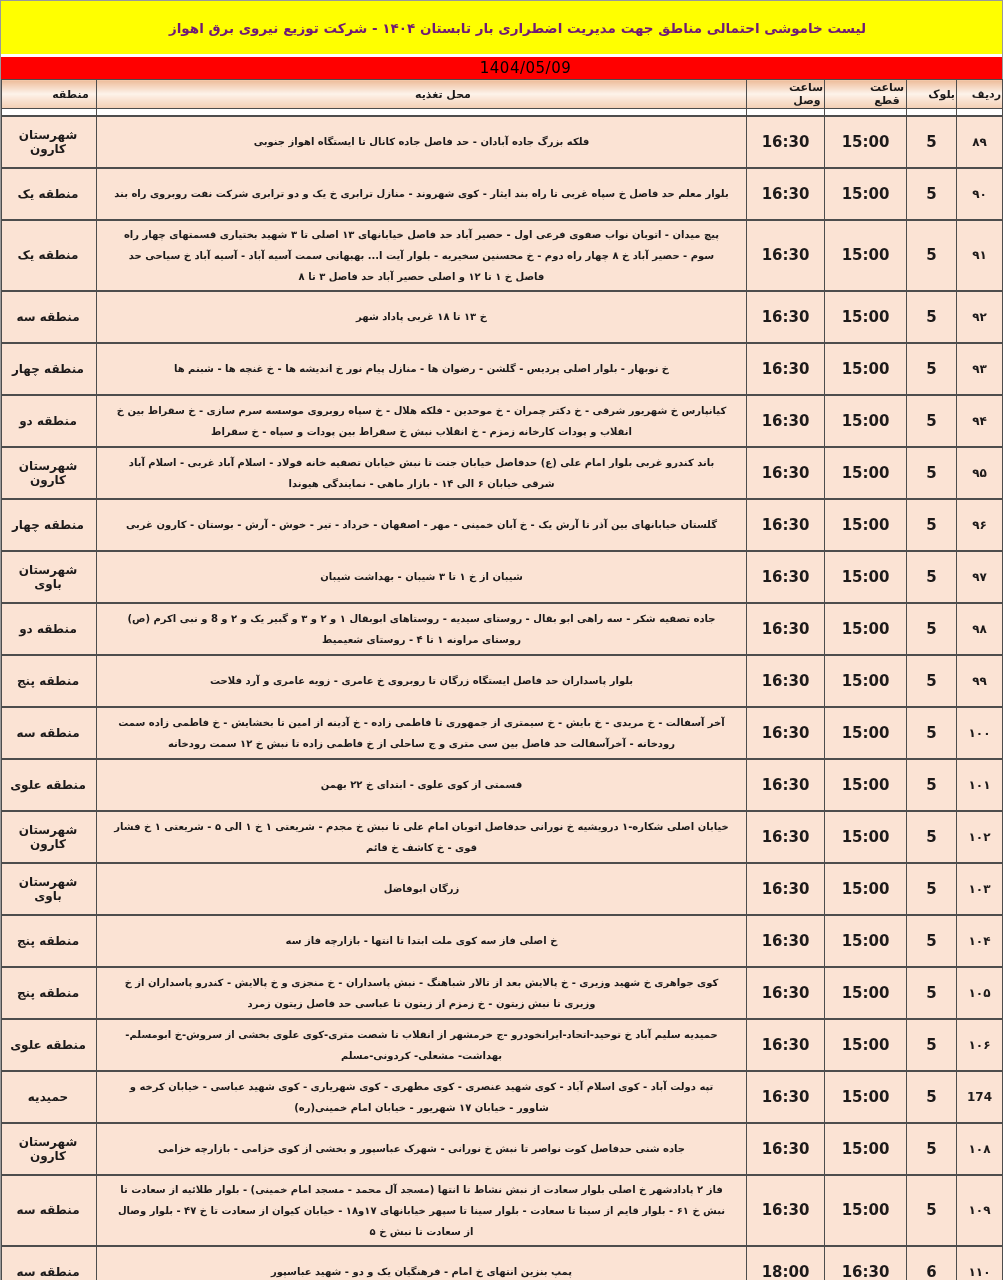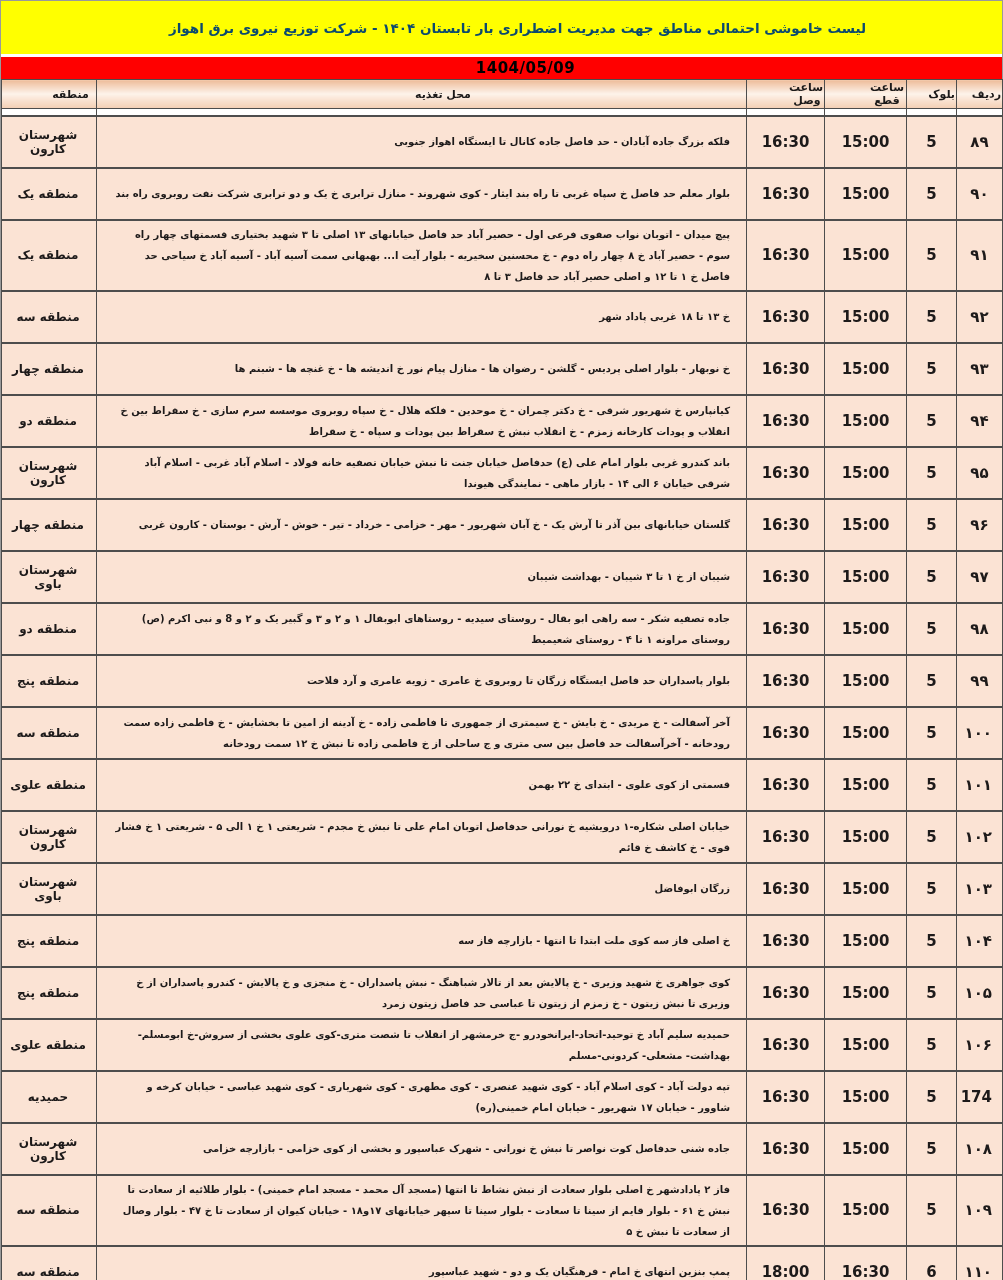--- a/index.html
+++ b/index.html
@@ -11,50 +11,50 @@
   .page {
     width:1003px; height:1280px; box-sizing:border-box;
     border:1px solid #9a9a9a;
   }
   .title-band {
     height:56px; background:#ffff00;
     display:flex; align-items:center; justify-content:center;
     border-bottom:3px solid #ffffff; box-sizing:border-box;
   }
   .title-band .title-text {
-    color:#0c4a6e; font-weight:bold; font-size:13.5px;
+    color:#701a75; font-weight:bold; font-size:13.5px;
     direction:rtl; text-align:center;margin-left:32px;
   }
   .date-band {
     height:22px; background:#ff0000;
     display:flex; align-items:center; justify-content:center;
   }
-  .date-band .date-text { color:#000000; font-weight:bold; font-size:15px; letter-spacing:0.5px;margin-left:48px; }
+  .date-band .date-text { color:#000000; font-weight:normal; font-size:15px; letter-spacing:0.5px;margin-left:48px; }
   table {
     width:100%; border-collapse:collapse; direction:rtl; table-layout:fixed;
   }
   th, td { border:1px solid #4d4d4d; box-sizing:border-box; }
   thead th {
     height:23px;
     background:linear-gradient(180deg,#eebd9b 0%,#fdf3ea 48%,#fbe8da 62%,#f3cfb4 100%);
     font-size:11px; font-weight:bold; color:#1c1a1a; text-align:center;padding-left:44px;
   }
   tr.spacer { height:7px; }
   tr.spacer td { background:#ffffff; padding:0; }
   tbody tr.data-row { height:52px; }
   tbody td {
     background:#fbe3d4; text-align:center; vertical-align:middle;
     font-weight:bold; color:#1d1a1a; padding:3px 10px;
     border-top-width:2px; border-bottom-width:2px;
   }
-  td.c-row   { width:46px;  font-size:15px; }
+  td.c-row   { width:46px;  font-size:12px; }
   td.c-block { width:50px;  font-size:15px; }
   td.c-cut   { width:82px;  font-size:15px; direction:ltr; }
   td.c-conn  { width:78px;  font-size:15px; direction:ltr; }
-  td.c-loc   { width:650px; font-size:10px; line-height:2.1; padding:3px 16px;text-align:right; }
+  td.c-loc   { width:650px; font-size:10px; line-height:2.1; padding:3px 16px; }
   td.c-reg   { width:95px;  font-size:12px;padding-left:8px; }
   th.c-row { width:46px; } th.c-block { width:50px; } th.c-cut { width:82px;margin-left:28px; }
   th.c-conn { width:78px; } th.c-loc { width:650px; } th.c-reg { width:95px; }
 </style>
 </head>
 <body>
 
 <div class="page">
 
   <div class="title-band">
@@ -139,21 +139,21 @@
           <td class="c-cut">15:00</td>
           <td class="c-conn">16:30</td>
           <td class="c-loc">باند کندرو غربی بلوار امام علی (ع) حدفاصل خیابان جنت تا نبش خیابان تصفیه خانه فولاد - اسلام آباد غربی - اسلام آباد شرقی خیابان ۶ الی ۱۴ - بازار ماهی - نمایندگی هیوندا</td>
           <td class="c-reg">شهرستان کارون</td>
         </tr>
         <tr class="data-row">
           <td class="c-row">۹۶</td>
           <td class="c-block">5</td>
           <td class="c-cut">15:00</td>
           <td class="c-conn">16:30</td>
-          <td class="c-loc">گلستان خیابانهای بین آذر تا آرش یک - خ آبان شهریور - مهر - خزامی - خرداد - تیر - خوش - آرش - بوستان - کارون غربی</td>
+          <td class="c-loc">گلستان خیابانهای بین آذر تا آرش یک - خ آبان خمینی - مهر - اصفهان - خرداد - تیر - خوش - آرش - بوستان - کارون غربی</td>
           <td class="c-reg">منطقه چهار</td>
         </tr>
         <tr class="data-row">
           <td class="c-row">۹۷</td>
           <td class="c-block">5</td>
           <td class="c-cut">15:00</td>
           <td class="c-conn">16:30</td>
           <td class="c-loc">شیبان از خ ۱ تا ۳ شیبان - بهداشت شیبان</td>
           <td class="c-reg">شهرستان باوی</td>
         </tr>

